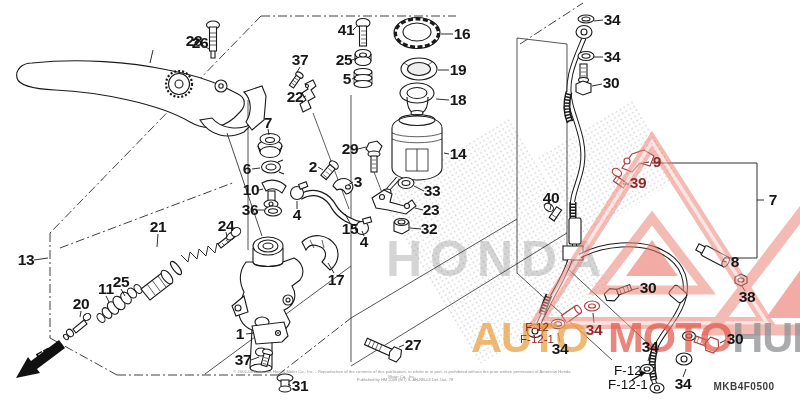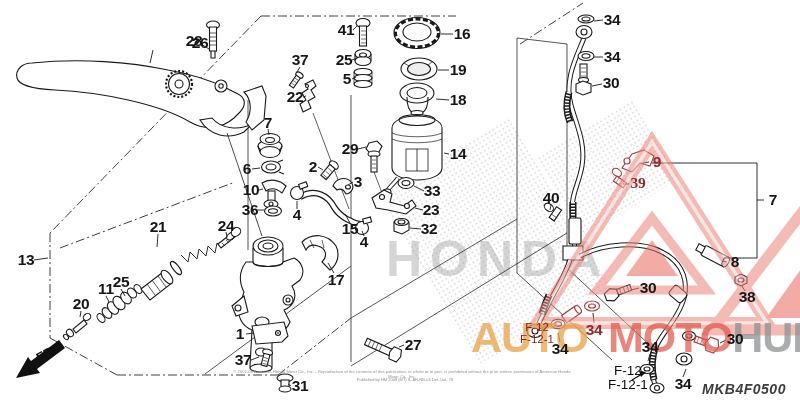--- a/index.html
+++ b/index.html
@@ -17,21 +17,21 @@
            letter-spacing:-1px;line-height:1;opacity:.85;white-space:nowrap;}
   #callouts{position:absolute;left:0;top:0;width:800px;height:400px;z-index:5;}
   .co{position:absolute;transform:translate(-50%,-50%);font-size:15.5px;font-weight:600;
       color:#161616;letter-spacing:-.3px;white-space:nowrap;}
   .co.red{color:#8d2a2a;}
   .figref{position:absolute;transform:translate(-50%,0);font-weight:400;text-align:center;
           line-height:1.05;white-space:nowrap;margin-left:17px;}
   .figref.red{color:#8a1f1f;font-size:11.5px;}
   .figref.black{color:#0d0d0d;font-size:13.5px;}
   #diagram-code{position:absolute;left:744px;top:381px;transform:translate(-50%,0);z-index:5;
-                font-size:14px;font-weight:600;color:#3e3e3e;letter-spacing:.5px;font-style:italic;}
+                font-size:10px;font-weight:600;color:#3e3e3e;letter-spacing:.5px;}
   #fr-label{position:absolute;left:36px;top:346px;z-index:6;font-size:13px;font-weight:800;
             color:#111;transform:rotate(-28deg);}
   .footer{position:absolute;z-index:5;color:#8f8f8f;text-align:center;line-height:1.25;}
   #footer1{left:228px;top:369px;width:348px;font-size:4px;letter-spacing:.1px;}
   #footer2{left:300px;top:377px;width:210px;font-size:4px;}
 </style>
 </head>
 <body>
 
 <div id="canvas">
@@ -397,21 +397,21 @@
       <div class="co" style="left: 106px; top: 289px;">11</div>
       <div class="co" style="left: 81px; top: 304px;">20</div>
       <div class="co" style="left: 240px; top: 334px;">1</div>
       <div class="co" style="left: 243px; top: 360px;">37</div>
       <div class="co" style="left: 300px; top: 386px;">31</div>
       <div class="co" style="left: 413px; top: 345px;">27</div>
       <div class="co" style="left: 612px; top: 20px;">34</div>
       <div class="co" style="left: 612px; top: 57px;">34</div>
       <div class="co" style="left: 611px; top: 83px;">30</div>
       <div class="co red" style="left: 657px; top: 162px;">9</div>
-      <div class="co red" style="left: 638px; top: 183px; font-family: Liberation Serif, serif;">39</div>
+      <div class="co red" style="left: 638px; top: 183px;">39</div>
       <div class="co" style="left: 551px; top: 198px;">40</div>
       <div class="co" style="left: 773px; top: 200px;">7</div>
       <div class="co" style="left: 735px; top: 262px;">8</div>
       <div class="co" style="left: 747px; top: 297px;">38</div>
       <div class="co" style="left: 648px; top: 288px;">30</div>
       <div class="co red" style="left: 594px; top: 330px;">34</div>
       <div class="co" style="left: 560px; top: 349px;">34</div>
       <div class="co" style="left: 650px; top: 347px;">34</div>
       <div class="co" style="left: 683px; top: 384px;">34</div>
       <div class="co" style="left: 735px; top: 339px;">30</div>

